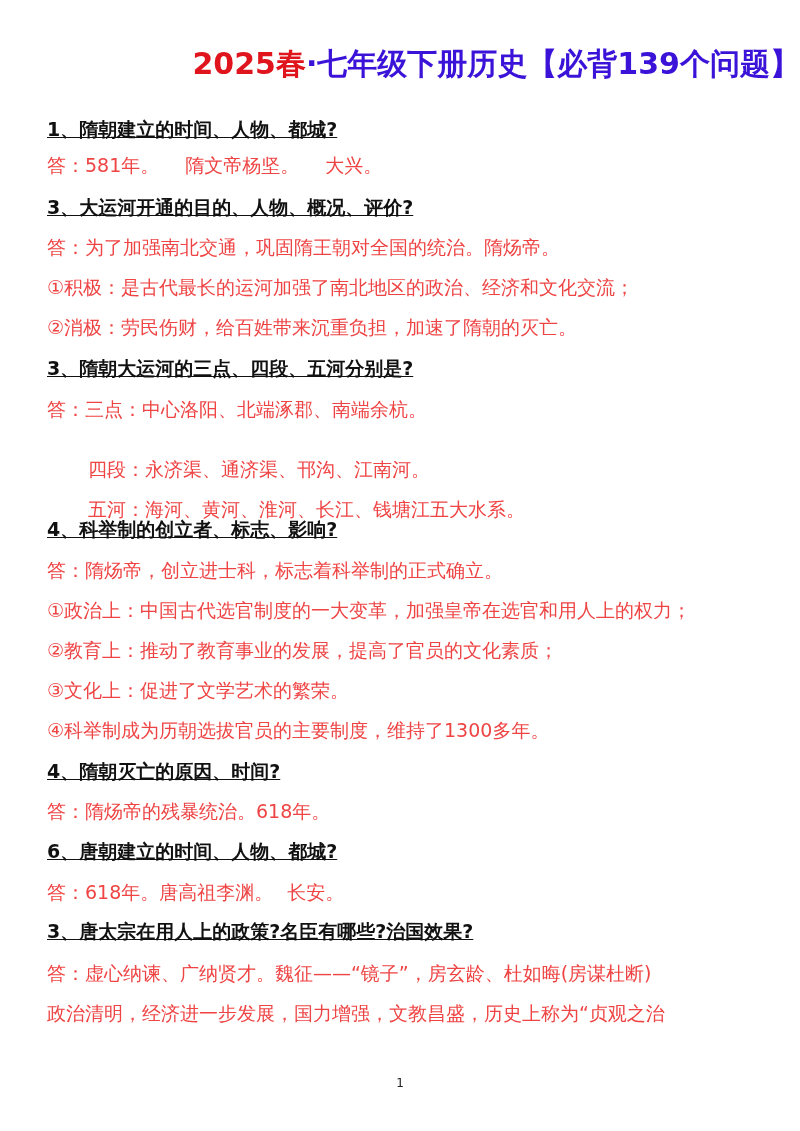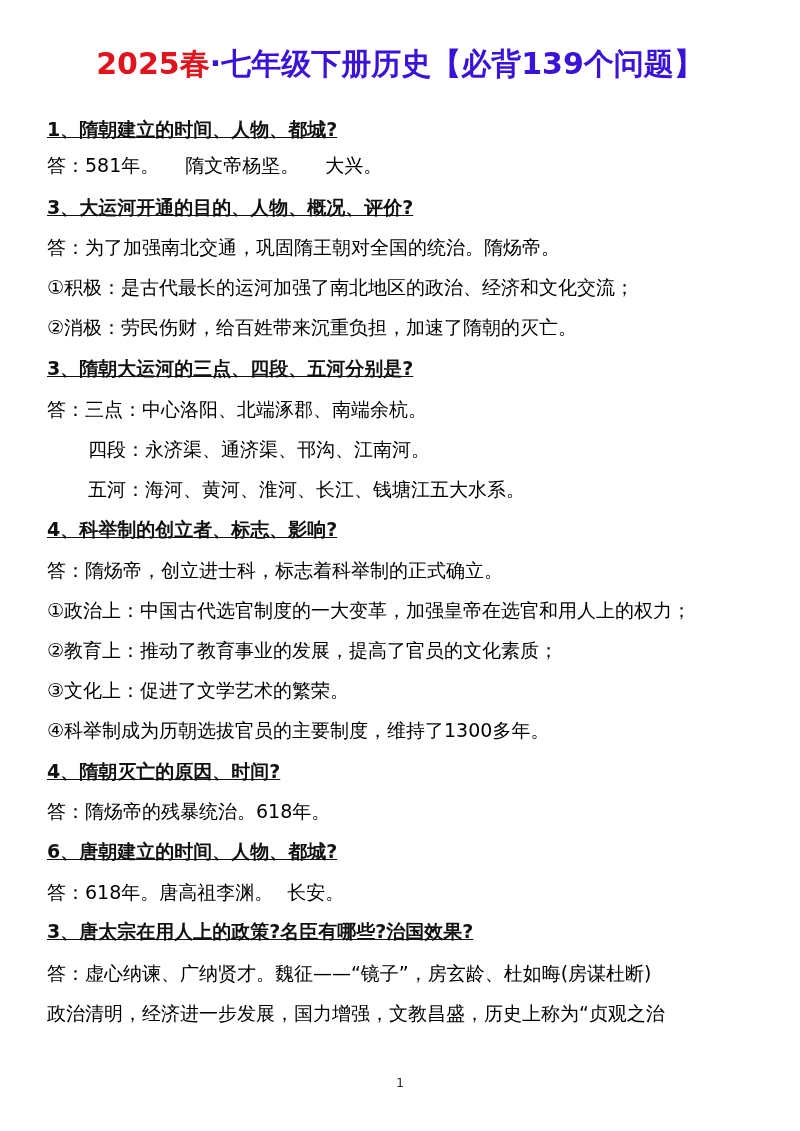--- a/index.html
+++ b/index.html
@@ -1,25 +1,25 @@
 <!DOCTYPE html>
 <html><head>
 <meta charset="utf-8">
 <style>
   html, body { margin:0; padding:0; background:#fff; }
   body { width:800px; height:1131px; position:relative; overflow:hidden;
          font-family: "DejaVu Sans", "Liberation Sans", sans-serif; }
-  .title { position:absolute; top:44px; left:0; width:800px; text-align:center;
+  .title { position:absolute; top:44px; left:0; width:800px; text-align:right;
            font-size:30px; font-weight:bold; letter-spacing:0px; white-space:nowrap; }
   .title .red { color:#e0141c; }
   .title .blue { color:#3a12d8; }
   .line { position:absolute; left:47px; font-size:19px; white-space:nowrap; line-height:26px; }
   .q { color:#111; font-weight:bold;text-decoration:underline; }
-  .a { color:#000000; }
-  .indent { left:88px; }
+  .a { color:#ef4444; }
+  .indent { left:88px;margin-top:20px; }
   .gap { display:inline-block; width:26px; }
   .pagenum { position:absolute; top:1076px; left:0; width:800px; text-align:center;
              font-size:12px; color:#222; }
 </style>
 </head>
 <body>
 
 <div class="title">
   <span class="red">2025春</span><span class="blue">·七年级下册历史【必背139个问题】</span>
 </div>

